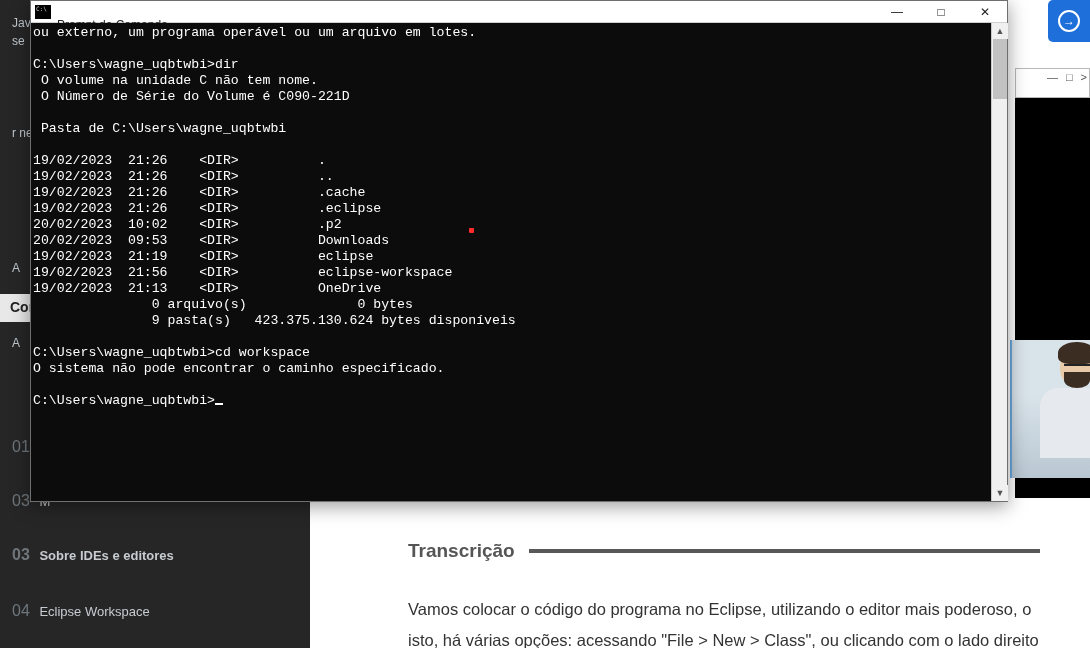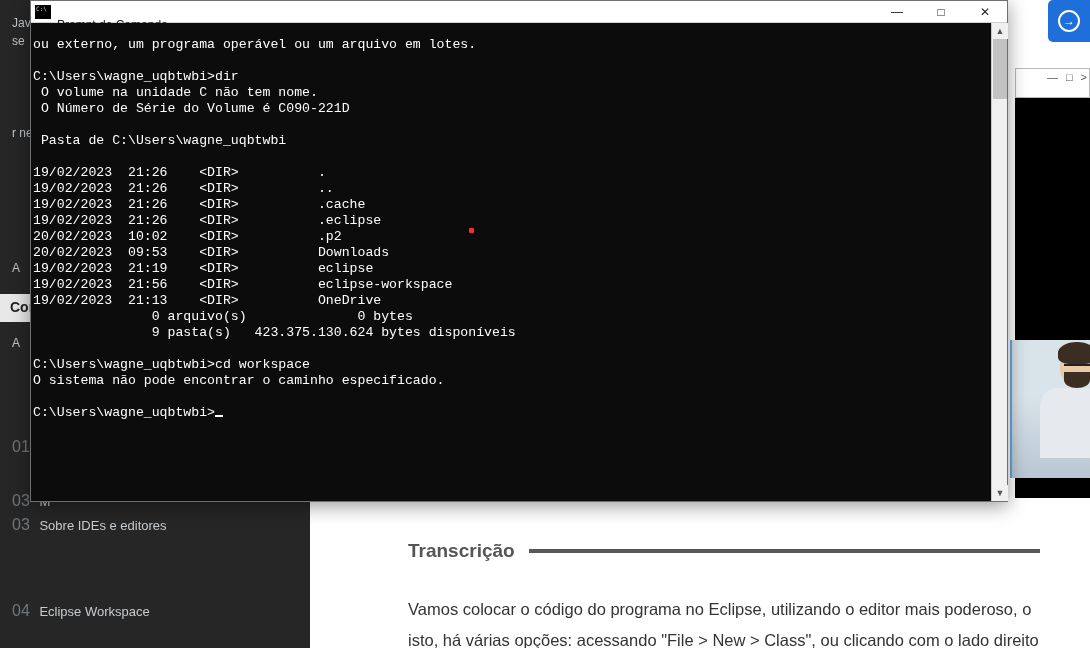--- a/index.html
+++ b/index.html
@@ -47,21 +47,21 @@
     position: absolute;
     left: 0;
     width: 100%;
     padding: 8px 12px;
     font-size: 13px;
     color: #c7ccd0;
     cursor: pointer;
   }
   .sidebar-lesson.l1 { top: 430px; }
   .sidebar-lesson.l2 { top: 484px; }
-  .sidebar-lesson.l3 { top: 508px; }
+  .sidebar-lesson.l3 { top: 538px; font-weight: bold; }
   .sidebar-lesson.l4 { top: 594px; }
   .lesson-num { color: #6e767c; margin-right: 6px; font-size: 16px;}
   
   .content-area {
     position: absolute;
     left: 310px; top: 500px;
     right: 0; bottom: 0;
     background: #fff;
     padding: 40px 50px 0 98px;
     color: #333;
@@ -222,21 +222,21 @@
     cursor: pointer;
   }
   .cmd-body-wrap {
     flex: 1;
     display: flex;
     background: #0c0c0c;
     position: relative;
   }
   .cmd-body {
     flex: 1;
-    padding: 14px 2px;
+    padding: 2px 2px;
     color: #ffffff;
     font-family: Consolas, "Courier New", monospace;
     font-size: 13.2px;
     line-height: 16px;
     white-space: pre;
     overflow: hidden;
   }
   .cmd-scrollbar {
     width: 16px;
     background: #f0f0f0;

